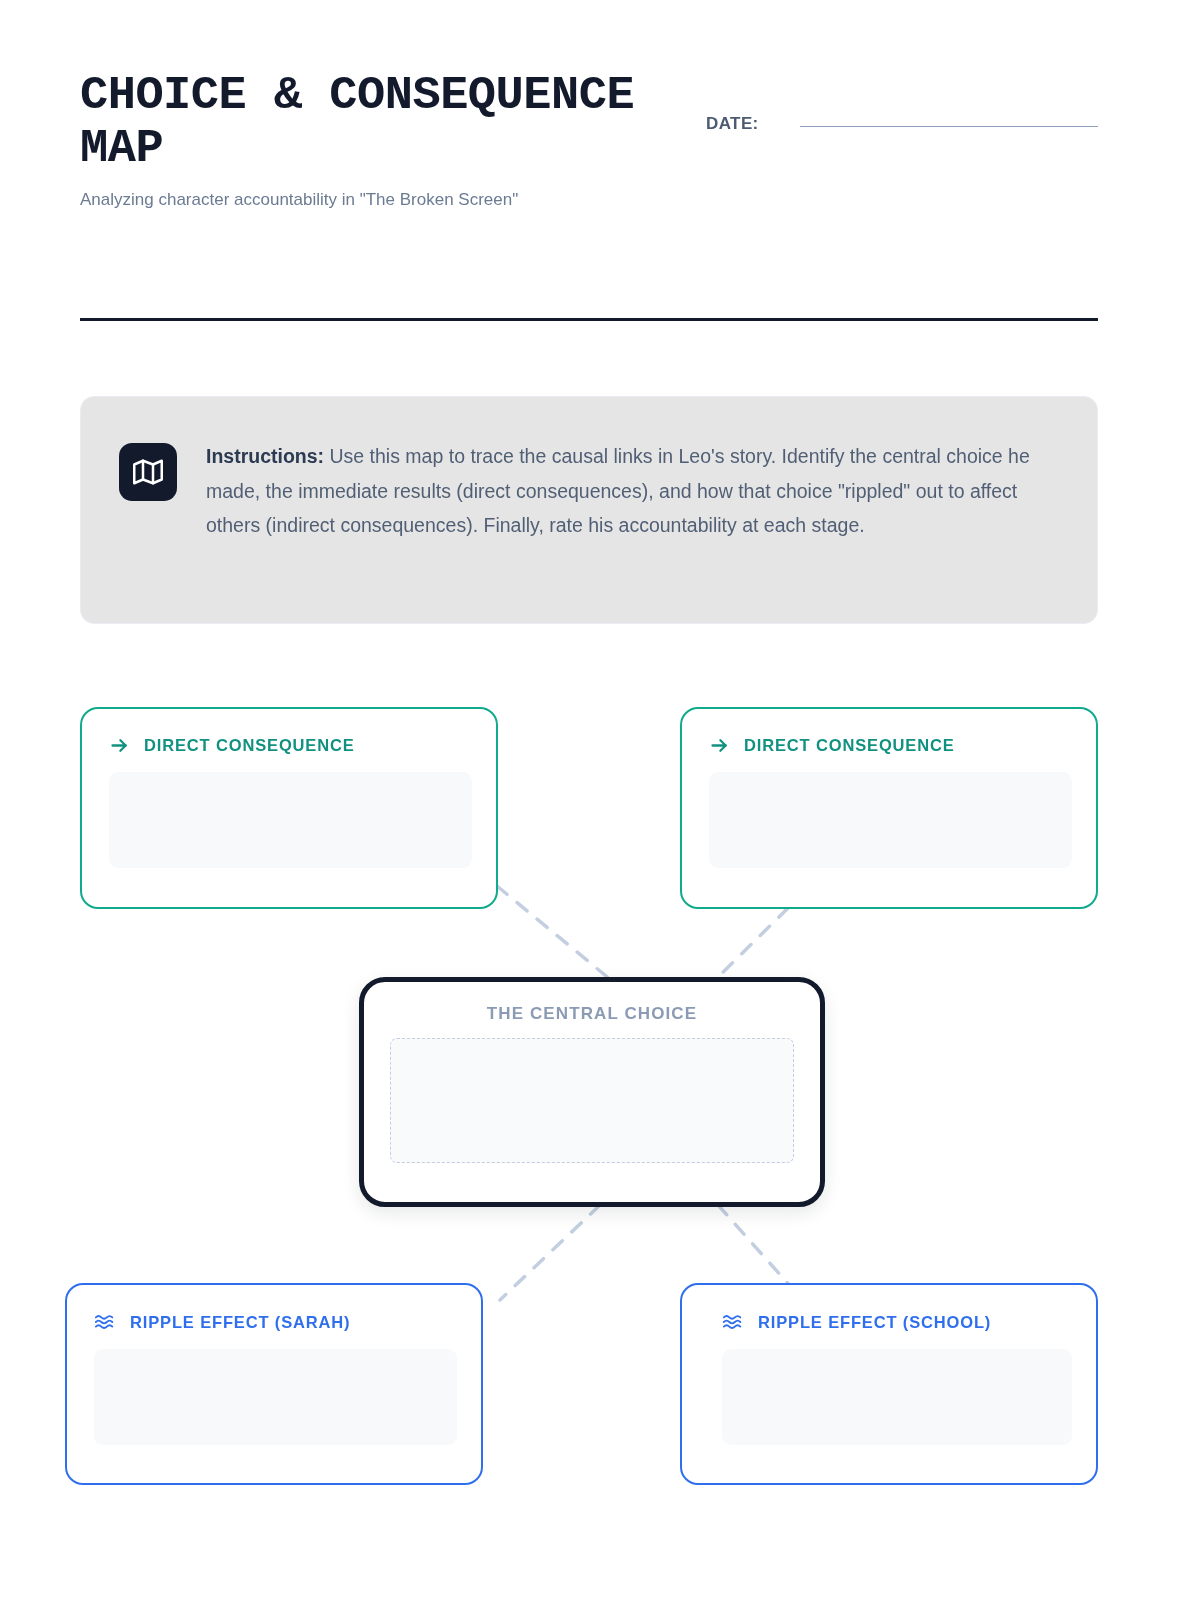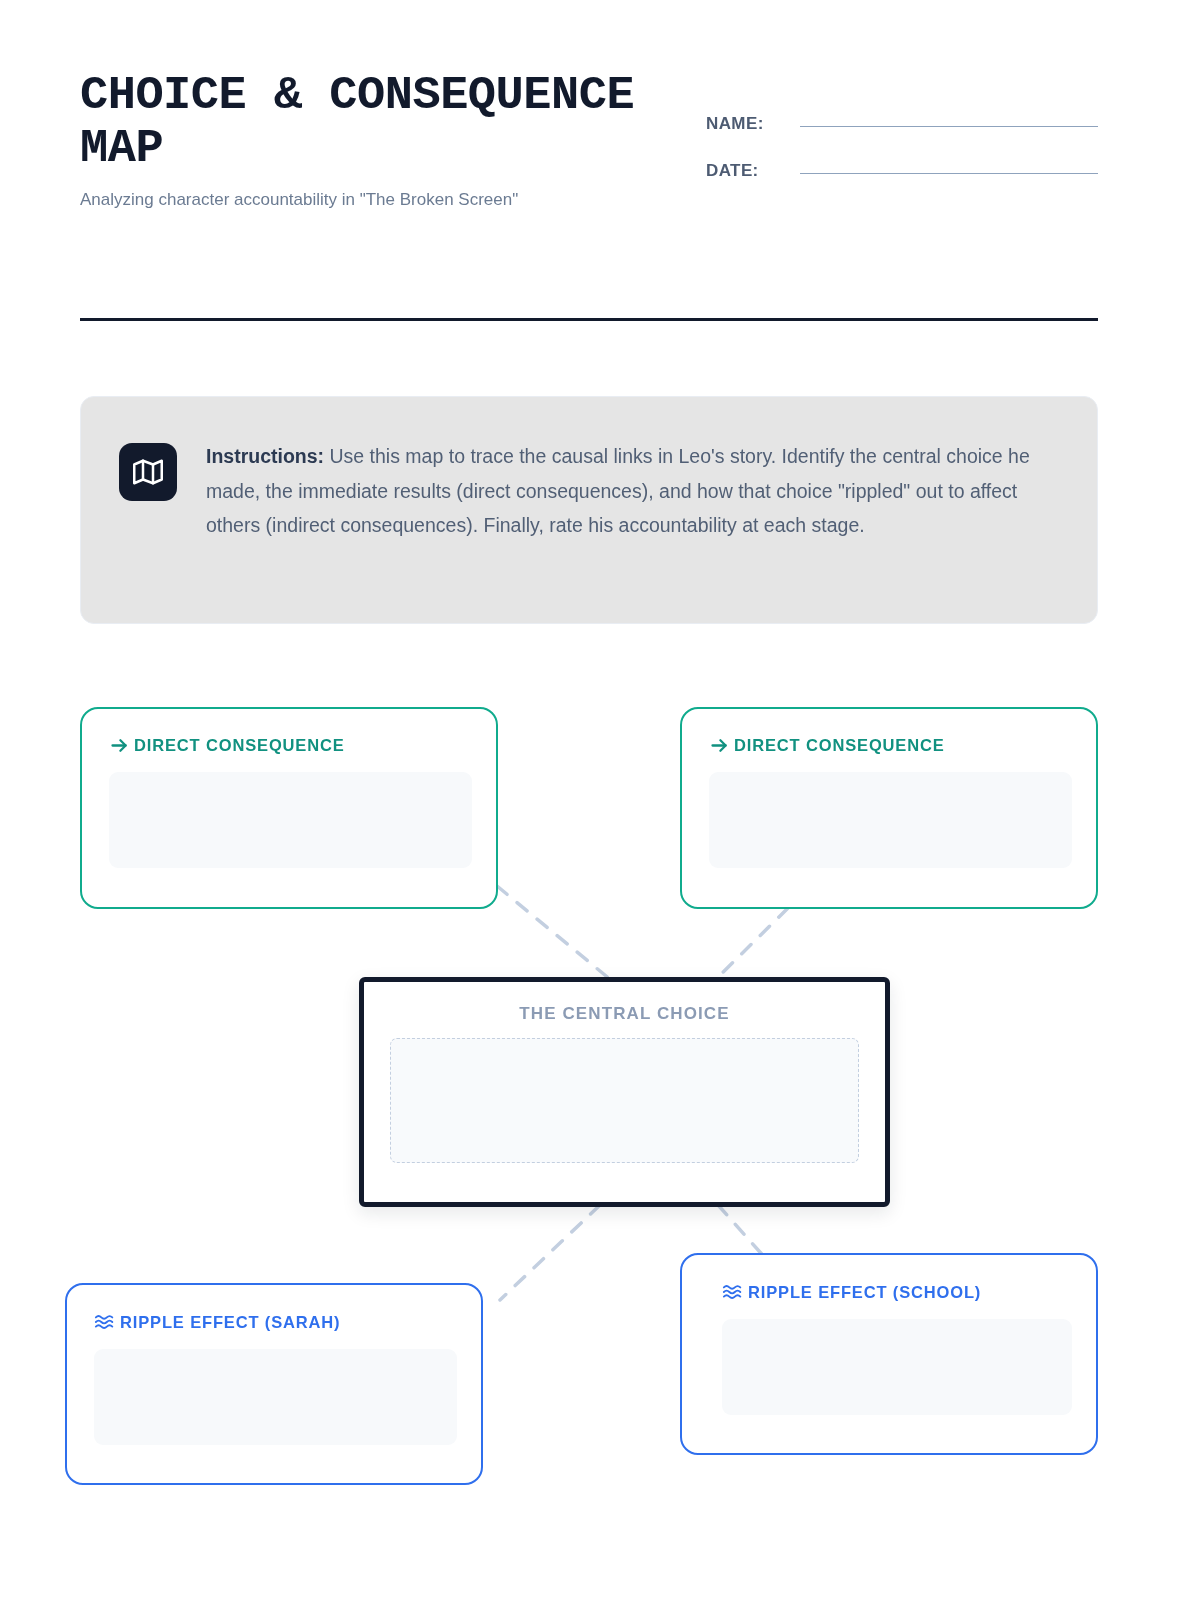--- a/index.html
+++ b/index.html
@@ -143,21 +143,21 @@
 
   .card {
     position: absolute;
     background: #ffffff;
     border-radius: 18px;
     padding: 26px 24px 24px 27px;
   }
   .card-head {
     display: flex;
     align-items: center;
-    gap: 4px;
+    gap: 14px;
     margin-bottom: 16px;
   }
   .card-label {
     font-size: 16.5px;
     font-weight: 700;
     letter-spacing: 0.85px;
     text-transform: uppercase;
   }
   .write-area {
     background: #f7f9fb;
@@ -174,24 +174,24 @@
   .card-direct .card-label { color: #119180; }
   .card-direct .write-area { height: 96px; }
 
   #card-direct-1 { left: 80px;  top: 707px; }
   #card-direct-2 { left: 680px; top: 707px; }
 
   
   .card-central {
     left: 359px;
     top: 977px;
-    width: 531px;
+    width: 466px;
     height: 230px;
     border: 5px solid #121a2c;
-    border-radius: 6px;
+    border-radius: 26px;
     padding: 22px 26px 24px;
     box-shadow: 0 6px 18px rgba(18,26,44,0.10);
   }
   .central-label {
     text-align: center;
     font-size: 17px;
     font-weight: 700;
     letter-spacing: 1.1px;
     color: #8b9bb4;
     text-transform: uppercase;
@@ -208,41 +208,37 @@
   
   .card-ripple {
     width: 418px;
     height: 202px;
     border: 2.5px solid #2f6fed;
   }
   .card-ripple .card-label { color: #2f6fed; }
   .card-ripple .write-area { height: 96px; }
 
   #card-ripple-1 { left: 65px;  top: 1283px; }
-  #card-ripple-2 { left: 680px; top: 1253px; padding-left: 40px; }
+  #card-ripple-2 { left: 680px; top: 1283px; padding-left: 40px; }
 
   .icon { display: block; flex: none; }
 </style>
 </head>
 <body>
 
 <div class="page">
 
   <div class="header">
     <div class="header-row">
       <div class="title-block">
         <div class="worksheet-title">CHOICE &amp; CONSEQUENCE MAP</div>
         <div class="worksheet-subtitle">Analyzing character accountability in "The Broken Screen"</div>
       </div>
 
       <div class="meta-block">
-        <div class="meta-row">
-          <span class="meta-label">NAME:</span>
-          <span class="meta-line"></span>
-        </div>
         <div class="meta-row">
           <span class="meta-label">DATE:</span>
           <span class="meta-line"></span>
         </div>
       </div>
     </div>
   </div>
 
   <div class="header-rule"></div>
 

